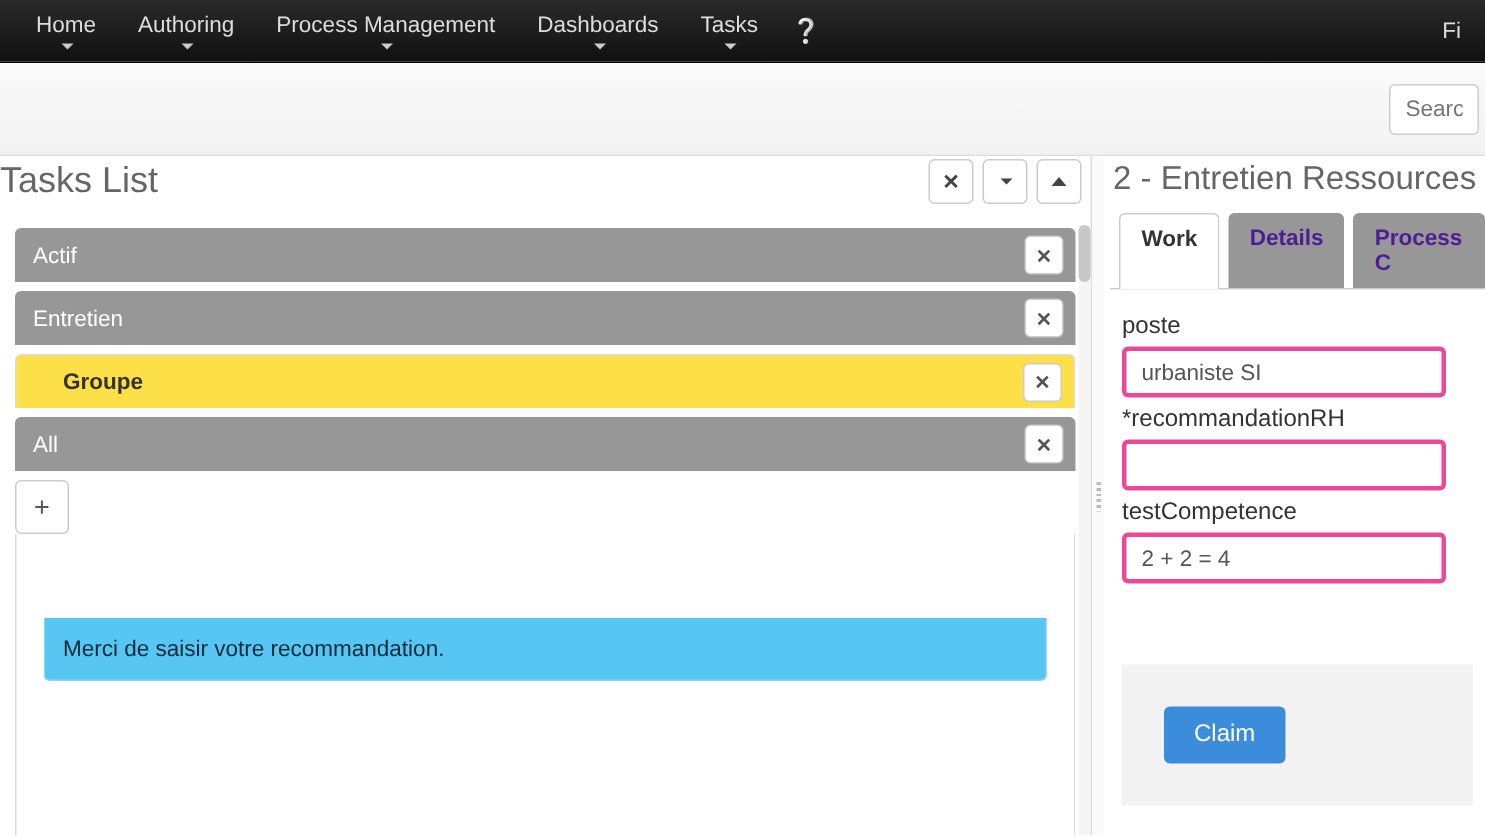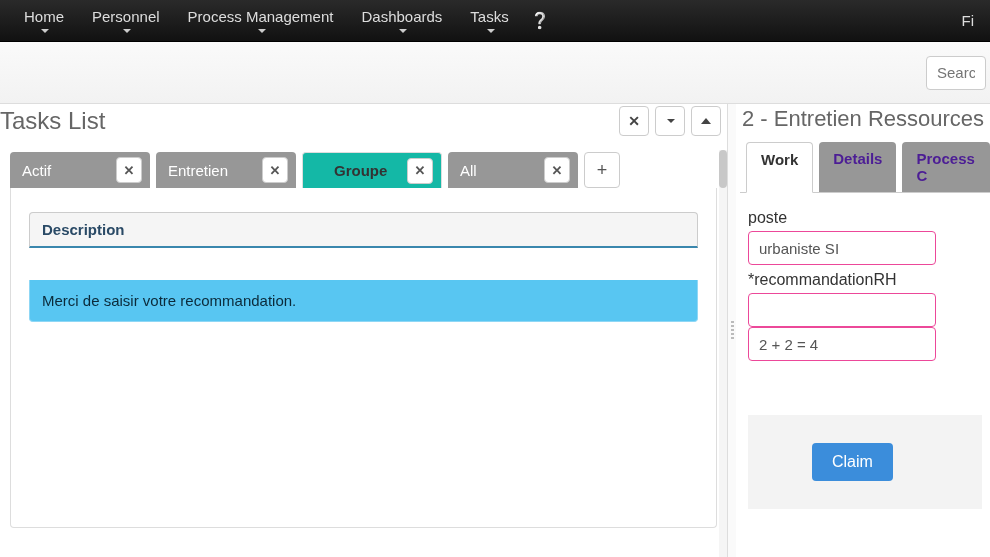--- a/index.html
+++ b/index.html
@@ -26,23 +26,23 @@
 
   
   .panel-head { display: flex; align-items: center; justify-content: space-between; padding: 2px 6px 10px 0; }
   .panel-title { font-size: 24px; color: #666; font-weight: 400; }
   .panel-ctrls { display: flex; gap: 0; }
   .ctrl-btn { width: 30px; height: 30px; border: 1px solid #ccc; background: #fff; border-radius: 4px; margin-left: 6px; display:flex; align-items:center; justify-content:center; cursor:pointer; font-weight:bold; color:#444;}
   .ctrl-btn.caret-down .caret { border-top-color:#444; }
   .ctrl-btn .chev-up { width:0;height:0;border-left:5px solid transparent;border-right:5px solid transparent;border-bottom:6px solid #444;}
 
   
-  .tabs-row { display:flex; gap:6px; padding: 6px 10px 0 10px; }
+  .tabs-row { display:flex; gap:6px; padding: 6px 10px 0 10px; flex-direction: column; }
   .filter-tab { background:#979797; color:#fff; height:36px; display:flex; align-items:center; padding:0 8px 0 12px; border-radius:4px 4px 0 0; font-size:15px; gap:8px; min-width:140px; justify-content:space-between;}
-  .filter-tab.active { background:#14b8a6; color:#333; font-weight:700; border:1px solid #ddd; border-bottom:none;padding-left:31px;}
+  .filter-tab.active { background:#fde047; color:#333; font-weight:700; border:1px solid #ddd; border-bottom:none;padding-left:31px;}
   .close-x { width:26px; height:26px; background:#fff; color:#555; border:1px solid #ccc; border-radius:4px; display:flex; align-items:center; justify-content:center; font-weight:bold; cursor:pointer; font-size:13px;}
   .filter-tab.active .close-x { background:#fff; }
   .add-tab { width:36px; height:36px; border:1px solid #ccc; background:#fff; border-radius:4px; display:flex;align-items:center;justify-content:center; color:#555; font-size:18px; cursor:pointer;}
 
   
   .filter-card { margin: 0 10px; border:1px solid #ddd; border-top:none; background:#fff; padding: 24px 18px; border-radius: 0 0 4px 4px; min-height: 340px;}
   .filter-head-row { display:flex; align-items:center; justify-content:space-between; margin-bottom: 18px;}
   .filter-title { font-size:22px; font-weight:700; color:#333;}
   .filter-head-btns { display:flex; gap:8px;}
   .round-btn { width:38px; height:34px; border:1px solid #ccc; border-radius:4px; background:#fff; display:flex;align-items:center;justify-content:center; cursor:pointer; color:#333; font-weight:bold;}
@@ -55,37 +55,37 @@
   .desc-header { border:1px solid #ccc; border-bottom: 2px solid #3a87ad; background:#f5f5f5; padding:8px 12px; font-weight:700; color:#2a4a66; font-size:15px; border-radius:4px 4px 0 0;}
   .task-row { background:#58c6f2; color:#0b2a3a; padding:12px; border:1px solid #8fd7f5; border-top:none; border-radius:0 0 4px 4px; font-size:15px;margin-top:32px; }
 
   
   .right-head { font-size:22px; color:#666; padding: 2px 0 10px 2px; white-space:nowrap; overflow:hidden;}
   .work-tabs { display:flex; gap:6px; border-bottom:1px solid #ccc; padding-left:6px;}
   .work-tab { background:#979797; color:#4c1d95; padding:8px 14px; border-radius:4px 4px 0 0; font-size:15px; cursor:pointer; font-weight:700;}
   .work-tab.active { background:#fff; color:#333; border:1px solid #ccc; border-bottom:1px solid #fff; margin-bottom:-1px;}
   .form-area { padding: 10px 8px; }
   .form-label { font-size:16px; color:#333; margin:6px 0 4px 0; display:block;}
-  .form-input { width: 188px; height:34px; border:1px solid #ec4899; border-radius:4px; padding:0 10px; font-size:15px; color:#555; background:#fff;}
+  .form-input { width: 216px; height:34px; border:3px solid #ec4899; border-radius:4px; padding:0 10px; font-size:15px; color:#555; background:#fff;}
   .claim-row { background:#f3f3f3; margin-top:54px; padding: 28px 0 28px 28px;}
-  .claim-btn { background:#3b8ddb; color:#fff; border:none; border-radius:4px; padding:10px 20px; font-size:16px; cursor:pointer; font-weight:500;margin-left:36px;}
+  .claim-btn { background:#3b8ddb; color:#fff; border:none; border-radius:4px; padding:10px 20px; font-size:16px; cursor:pointer; font-weight:500;}
 
   .left-scroll-region { position:absolute; right:0; top:46px; bottom:0; width:8px; background:#f5f5f5;}
   .left-scroll-thumb { position:absolute; right:0; top:0; width:8px; height:38px; background:#c8c8c8; border-radius:4px;}
 </style>
 </head>
 <body>
 
 <div class="navbar">
   <div class="nav-item">
       <span>Home</span>
       <span class="caret"></span>
     </div>
   <div class="nav-item">
-      <span>Personnel</span>
+      <span>Authoring</span>
       <span class="caret"></span>
     </div>
   <div class="nav-item">
       <span>Process Management</span>
       <span class="caret"></span>
     </div>
   <div class="nav-item">
       <span>Dashboards</span>
       <span class="caret"></span>
     </div>
@@ -136,21 +136,20 @@
         <span class="close-x">✕</span>
       </div>
       <div class="filter-tab" style="min-width:130px">
         <span>All</span>
         <span class="close-x">✕</span>
       </div>
       <div class="add-tab">+</div>
     </div>
 
     <div class="filter-card">
-      <div class="desc-header">Description</div>
       <div class="task-row">Merci de saisir votre recommandation.</div>
     </div>
   </div>
 
   <div class="splitter">
     <div class="splitter-dots"></div>
   </div>
 
   <div class="right-pane">
     <div class="right-head">2 - Entretien Ressources</div>
@@ -161,20 +160,21 @@
       <div class="work-tab">Process C</div>
     </div>
 
     <div class="form-area">
       <label class="form-label">poste</label>
       <input class="form-input" value="urbaniste SI" style="">
 
       <label class="form-label">*recommandationRH</label>
       <input class="form-input" value="" style="">
 
+      <label class="form-label">testCompetence</label>
       <input class="form-input" value="2 + 2 = 4" style="">
 
       <div class="claim-row">
         <button class="claim-btn">Claim</button>
       </div>
     </div>
   </div>
 
 </div>
 

